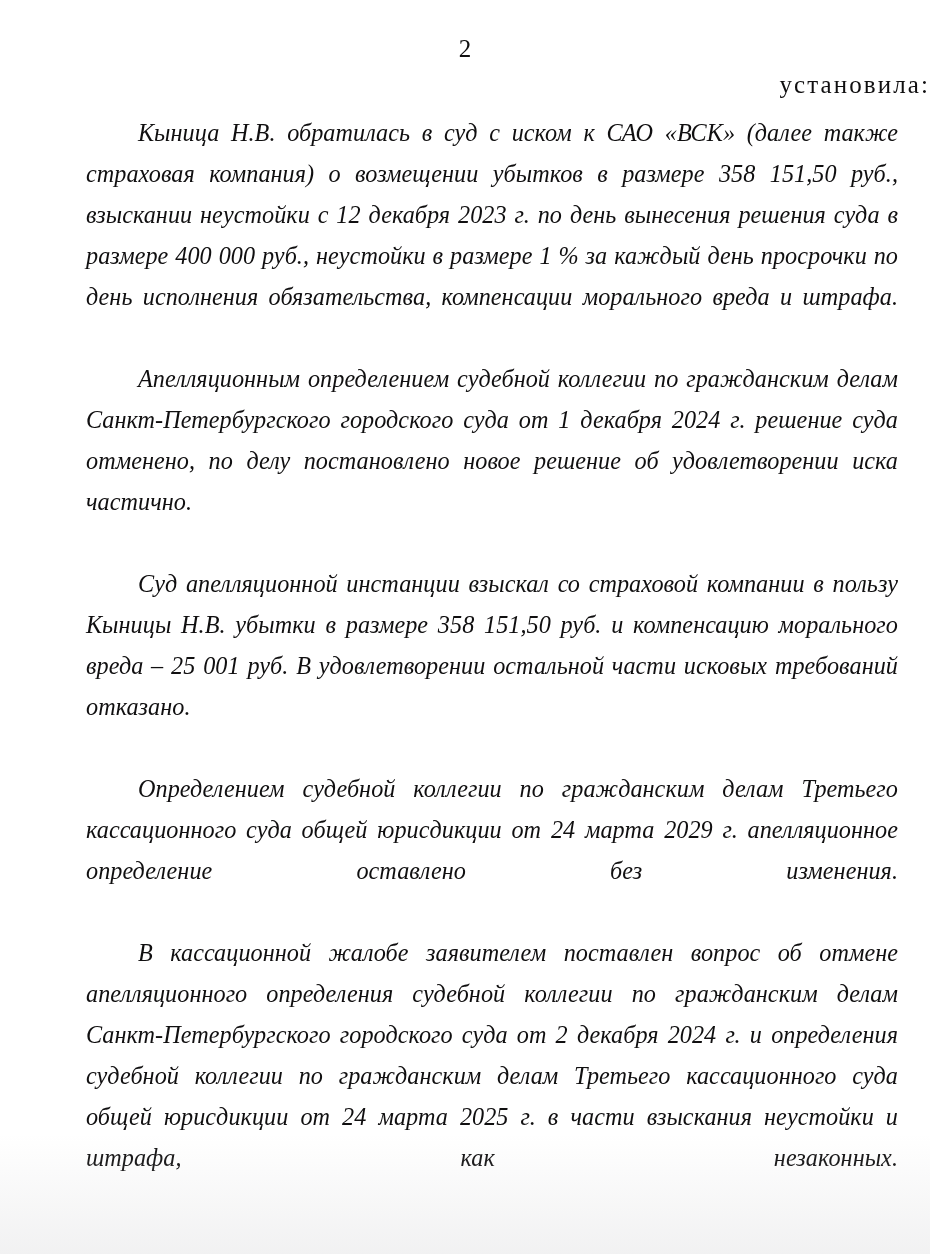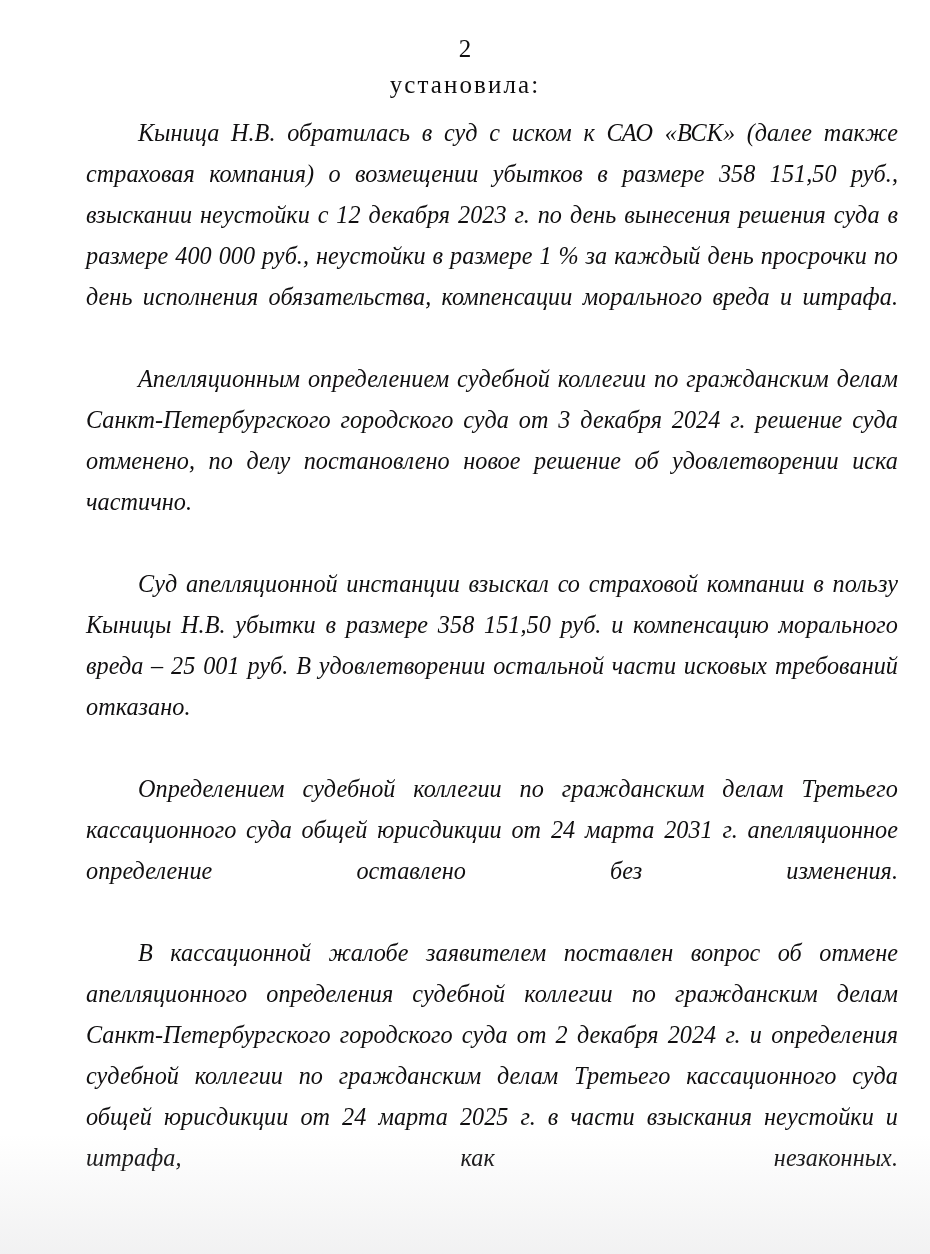--- a/index.html
+++ b/index.html
@@ -43,21 +43,21 @@
     font-size: 25px;
     line-height: 1;
     letter-spacing: 0.2px;
   }
 
   .doc-heading {
     position: absolute;
     top: 69px;
     left: 0;
     right: 0;
-    text-align: center;
+    text-align: right;
     font-size: 25px;
     line-height: 1.25;
     letter-spacing: 2.1px;
   }
 
   .body-text {
     position: absolute;
     top: 112px;
     left: 86px;
     width: 812px;
@@ -86,20 +86,20 @@
 <body>
 
 <div class="page">
 
   <div class="page-number">2</div>
 
   <div class="doc-heading">установила:</div>
 
   <div class="body-text">
     <p>Кыница Н.В. обратилась в суд с иском к САО «ВСК» (далее также страховая компания) о возмещении убытков в размере 358 151,50 руб., взыскании неустойки с 12 декабря 2023 г. по день вынесения решения суда в размере 400 000 руб., неустойки в размере 1 % за каждый день просрочки по день исполнения обязательства, компенсации морального вреда и штрафа.</p>
-    <p>Апелляционным определением судебной коллегии по гражданским делам Санкт-Петербургского городского суда от 3 декабря 2024 г. решение суда отменено, по делу постановлено новое решение об удовлетворении иска частично.</p>
+    <p>Апелляционным определением судебной коллегии по гражданским делам Санкт-Петербургского городского суда от 1 декабря 2024 г. решение суда отменено, по делу постановлено новое решение об удовлетворении иска частично.</p>
     <p>Суд апелляционной инстанции взыскал со страховой компании в пользу Кыницы Н.В. убытки в размере 358 151,50 руб. и компенсацию морального вреда – 25 001 руб. В удовлетворении остальной части исковых требований отказано.</p>
-    <p>Определением судебной коллегии по гражданским делам Третьего кассационного суда общей юрисдикции от 24 марта 2031 г. апелляционное определение оставлено без изменения.</p>
+    <p>Определением судебной коллегии по гражданским делам Третьего кассационного суда общей юрисдикции от 24 марта 2029 г. апелляционное определение оставлено без изменения.</p>
     <p>В кассационной жалобе заявителем поставлен вопрос об отмене апелляционного определения судебной коллегии по гражданским делам Санкт-Петербургского городского суда от 2 декабря 2024 г. и определения судебной коллегии по гражданским делам Третьего кассационного суда общей юрисдикции от 24 марта 2025 г. в части взыскания неустойки и штрафа, как незаконных.</p>
 
   </div>
 
 </div>
 
 </body></html>

